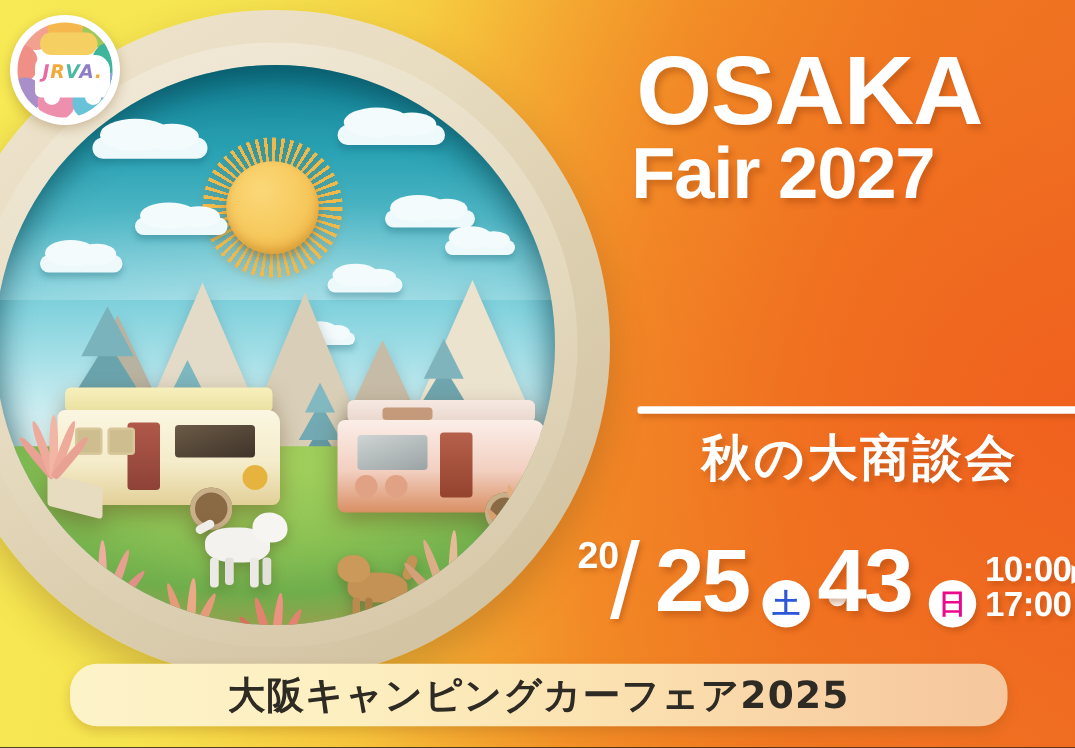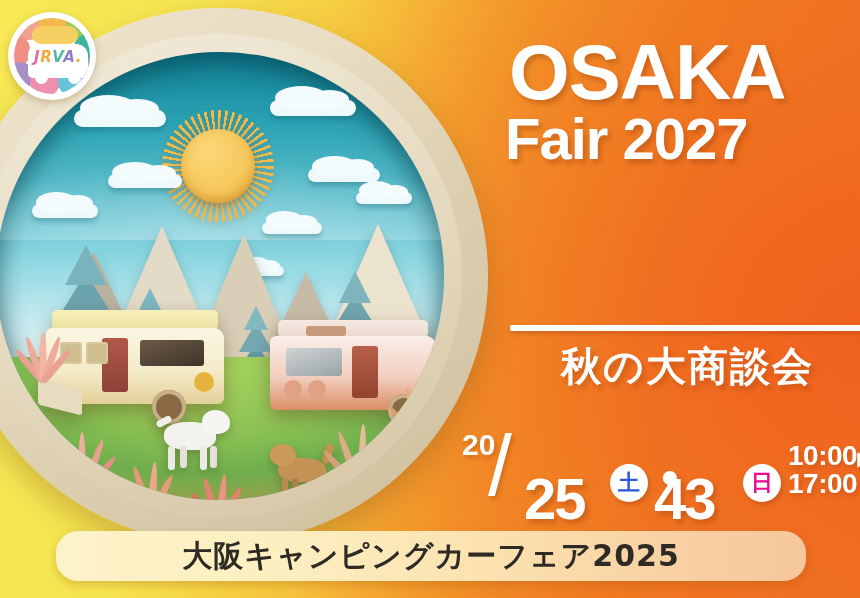--- a/index.html
+++ b/index.html
@@ -106,22 +106,22 @@
     font-family:"DejaVu Sans","Liberation Sans",sans-serif;
     text-shadow:3px 4px 5px rgba(150,60,10,.38);white-space:nowrap;}
 
   
   #dates{position:absolute;left:458px;top:424px;height:84px;color:#fff;}
   #dates .row{position:relative;height:84px;}
   .dmon{position:absolute;left:4px;top:4px;font-size:30px;font-weight:700;
     text-shadow:2px 3px 4px rgba(150,60,10,.35);}
   .dslash{position:absolute;left:30px;top:-2px;font-size:86px;font-weight:400;line-height:1;
     text-shadow:2px 3px 4px rgba(150,60,10,.35);}
-  .dnum{position:absolute;font-size:58px;font-weight:700;line-height:1;letter-spacing:-2px;
-    text-shadow:3px 4px 5px rgba(150,60,10,.38);margin-top:40px;}
+  .dnum{position:absolute;font-size:71px;font-weight:700;line-height:1;letter-spacing:-2px;
+    text-shadow:3px 4px 5px rgba(150,60,10,.38);}
   #d25{left:66px;top:6px;}
   #ddot{left:174px;top:6px;font-size:74px;font-weight:700;position:absolute;
     text-shadow:3px 4px 5px rgba(150,60,10,.38);}
   #d26{left:196px;top:6px;}
   .dow{position:absolute;width:38px;height:38px;border-radius:50%;background:#fff;
     display:flex;align-items:center;justify-content:center;font-size:22px;font-weight:700;
     font-family:"DejaVu Sans",sans-serif;box-shadow:2px 3px 4px rgba(150,60,10,.32);}
   #dowSat{left:152px;top:40px;}
   #dowSun{left:285px;top:40px;}
   #times{position:absolute;left:330px;top:18px;font-size:28px;font-weight:700;line-height:1.0;

